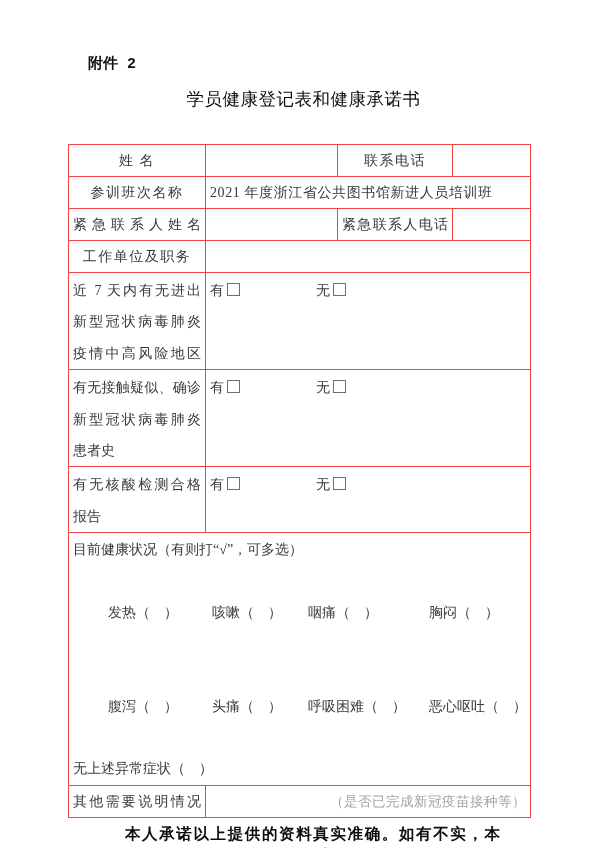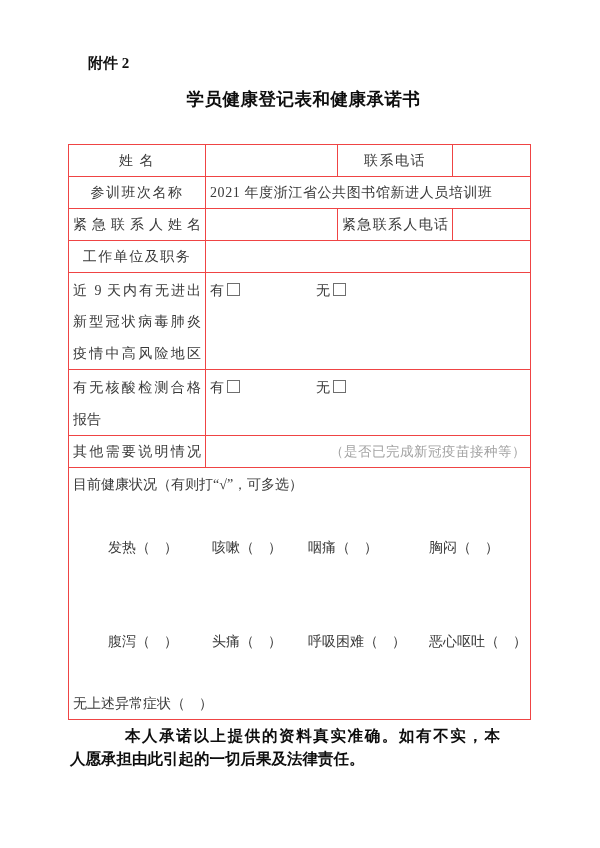--- a/index.html
+++ b/index.html
@@ -8,27 +8,27 @@
     width: 600px; height: 848px;
     background: #ffffff;
     font-family: "Liberation Serif", "DejaVu Serif", serif;
     overflow: hidden;
   }
   .attachment {
     margin: 54px 0 0 88px;
     font-size: 15px;
     font-weight: 700;
     color: #111;
-    font-family: Liberation Serif, serif;
+    font-family: Liberation Mono, monospace;
   }
   .page-title {
     margin-top: 14px;
     text-align: center;
     font-size: 17.5px;
-    font-weight: 700;
+    font-weight: 400;
     color: #0d0d0d;
     letter-spacing: 0.5px;
     padding-left: 7px;
   }
   table.form-table {
     border-collapse: collapse;
     table-layout: fixed;
     width: 462px;
     margin: 33px 0 0 68px;
   }
@@ -110,54 +110,64 @@
       <td></td>
       <td class="fill">紧急联系人电话</td>
       <td></td>
     </tr>
     <tr style="height:31px">
       <td class="center">工作单位及职务</td>
       <td colspan="3"></td>
     </tr>
     <tr style="height:95px">
       <td class="qlabel">
-        <div class="fill">近 9 天内有无进出</div>
+        <div class="fill">近 7 天内有无进出</div>
         <div class="fill">新型冠状病毒肺炎</div>
         <div class="fill">疫情中高风险地区</div>
+      </td>
+      <td colspan="3" class="choice-cell">
+        <span class="choice"><span>有</span><span class="cbox"></span></span><span class="choice no"><span>无</span><span class="cbox"></span></span>
+      </td>
+    </tr>
+    <tr style="height:94px">
+      <td class="qlabel">
+        <div class="fill">有无接触疑似、确诊</div>
+        <div class="fill">新型冠状病毒肺炎</div>
+        <div>患者史</div>
       </td>
       <td colspan="3" class="choice-cell">
         <span class="choice"><span>有</span><span class="cbox"></span></span><span class="choice no"><span>无</span><span class="cbox"></span></span>
       </td>
     </tr>
     <tr style="height:63px">
       <td class="qlabel">
         <div class="fill">有无核酸检测合格</div>
         <div>报告</div>
       </td>
       <td colspan="3" class="choice-cell">
         <span class="choice"><span>有</span><span class="cbox"></span></span><span class="choice no"><span>无</span><span class="cbox"></span></span>
       </td>
     </tr>
-    <tr style="height:29px">
-      <td class="fill">其他需要说明情况</td>
-      <td colspan="3" class="other-note">
-        <span class="muted">（是否已完成新冠疫苗接种等）</span>
-      </td>
-    </tr>
     <tr style="height:125px">
       <td colspan="4" class="health-cell">
         <div>目前健康状况（有则打“√”，可多选）</div>
         <div>
           <span class="sym s-a">发热（　）</span><span class="sym s-b">咳嗽（　）</span><span class="sym s-c">咽痛（　）</span><span class="sym">胸闷（　）</span>
         </div>
         <div>
           <span class="sym s-a">腹泻（　）</span><span class="sym s-b">头痛（　）</span><span class="sym s-c">呼吸困难（　）</span><span class="sym">恶心呕吐（　）</span>
         </div>
         <div>无上述异常症状（　）</div>
       </td>
     </tr>
+    <tr style="height:29px">
+      <td class="fill">其他需要说明情况</td>
+      <td colspan="3" class="other-note">
+        <span class="muted">（是否已完成新冠疫苗接种等）</span>
+      </td>
+    </tr>
   </tbody>
 </table>
 
 <div class="commitment">
   <div class="l1">本人承诺以上提供的资料真实准确。如有不实，本</div>
   <div>人愿承担由此引起的一切后果及法律责任。</div>
 </div>
 
 </body></html>

